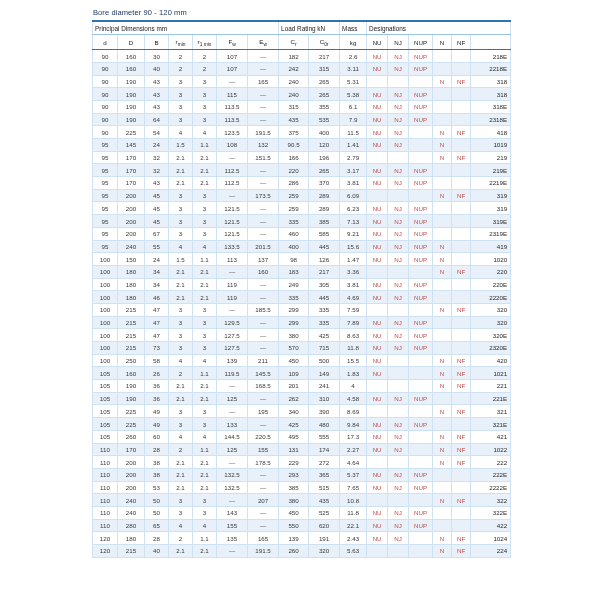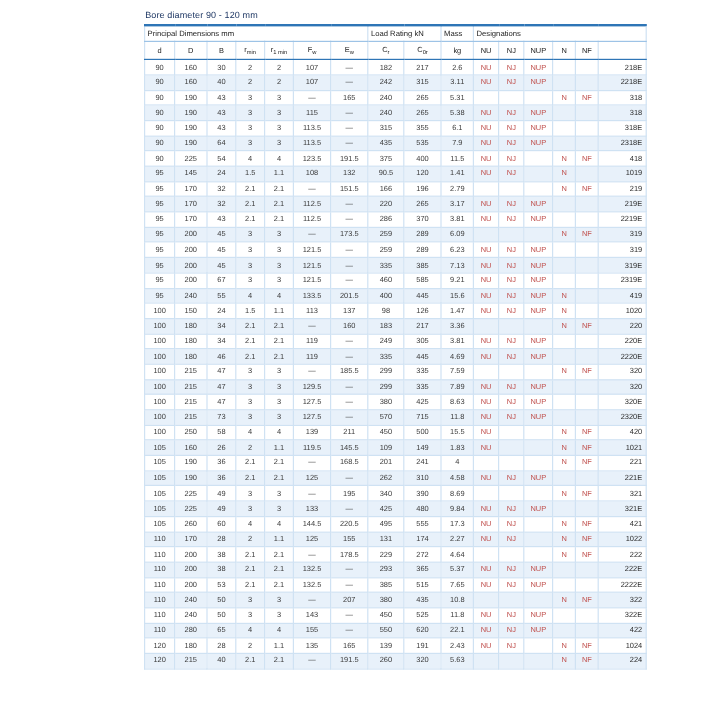--- a/index.html
+++ b/index.html
@@ -4,21 +4,20 @@
 <style>
   * { margin: 0; padding: 0; box-sizing: border-box; }
   html, body { width: 600px; height: 600px; background: #ffffff; overflow: hidden; }
   body { font-family: "Liberation Sans", sans-serif; position: relative; }
 
   .sheet {
     position: absolute;
     left: 92px;
     top: 6px;
     width: 418px;
-    margin-left: 28px;
   }
   .page-title {
     font-size: 7.5px;
     color: #1f3864;
     padding: 2px 0 3px 1px;
     letter-spacing: 0.1px;
   }
   table.bearing-table {
     border-collapse: collapse;
     width: 418px;

